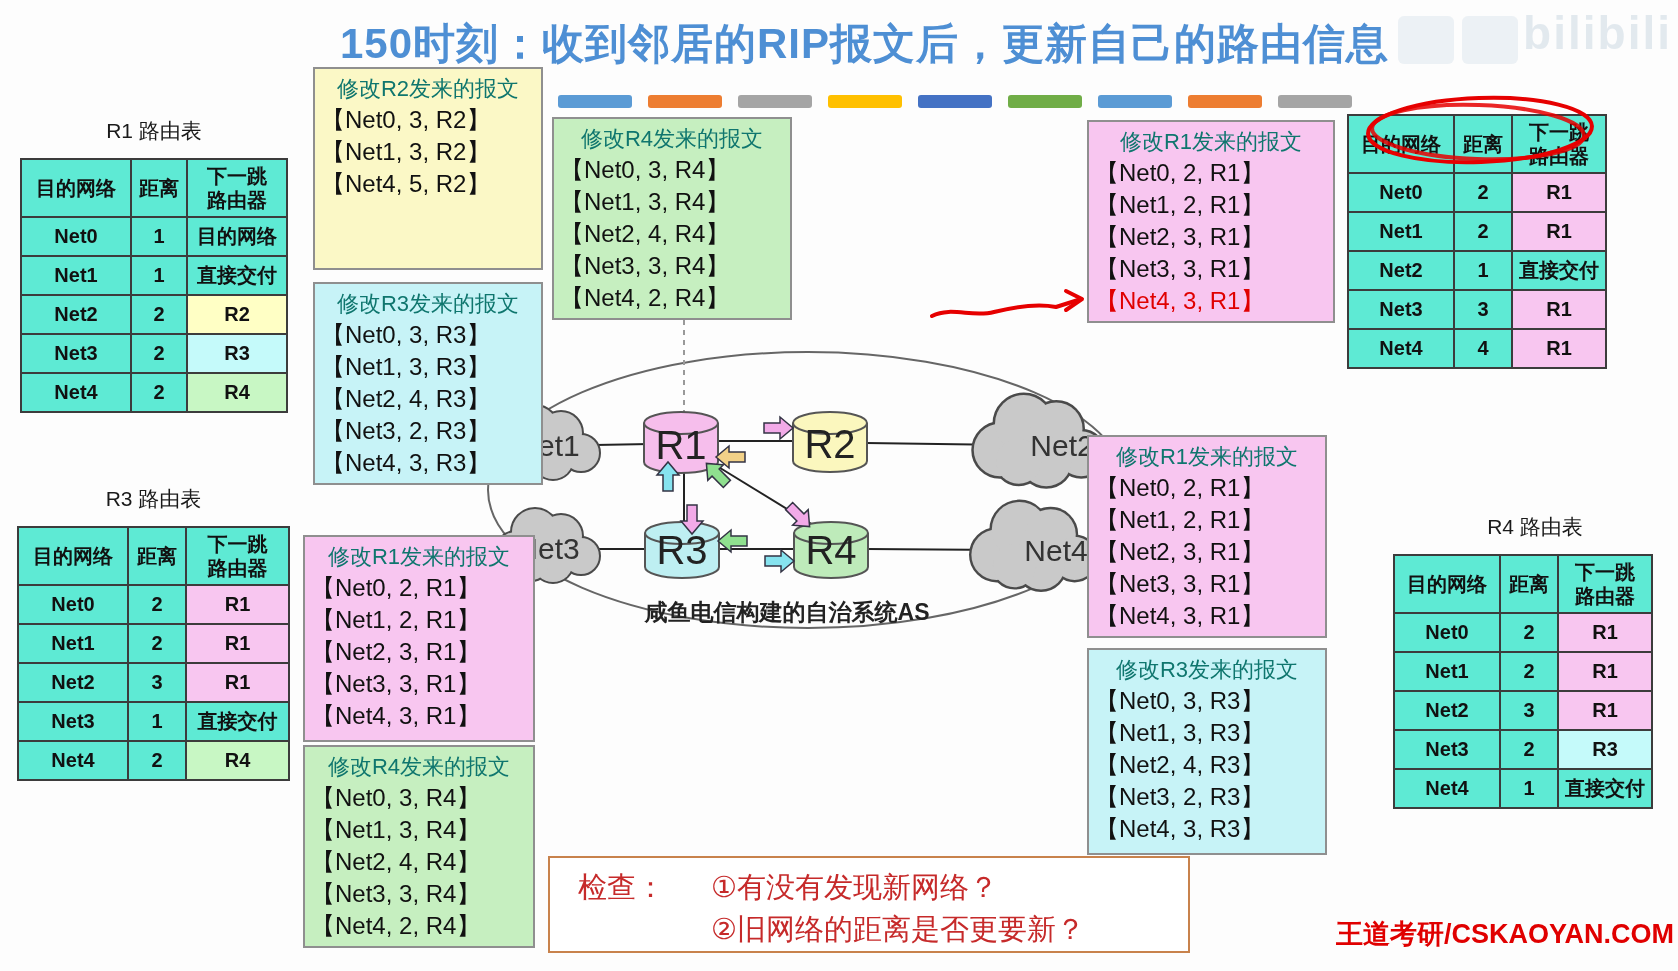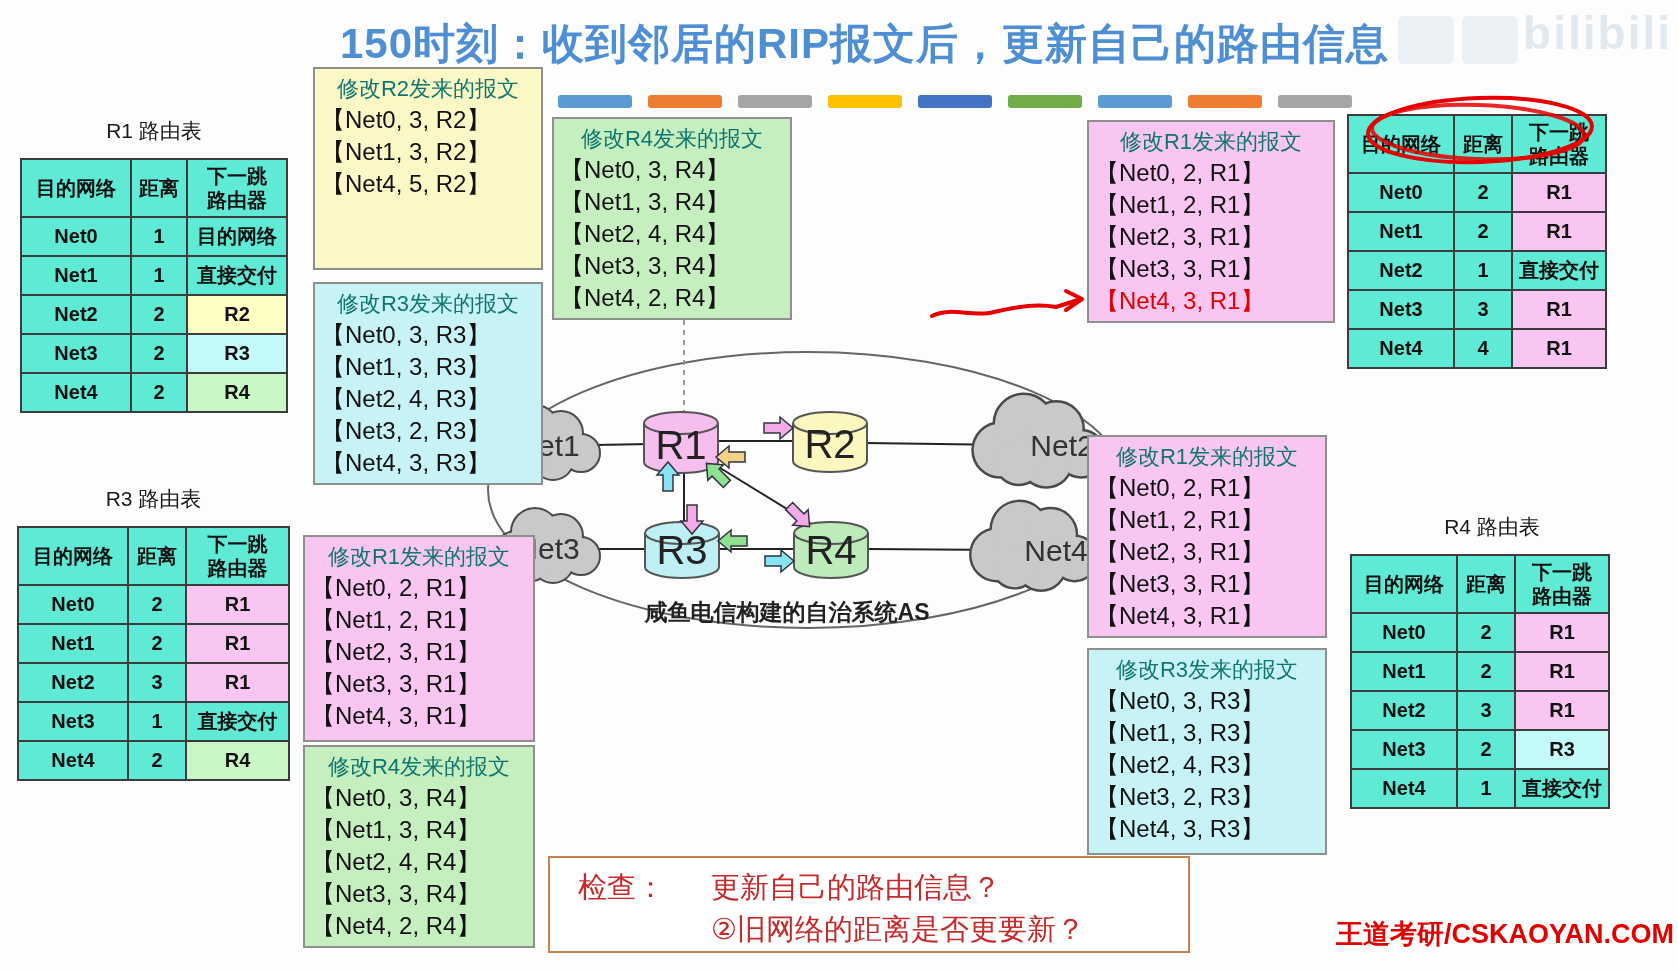--- a/index.html
+++ b/index.html
@@ -342,21 +342,21 @@
           </tr>
         <tr>
             <td>Net4</td>
             <td>4</td>
             <td class="hl-pink">R1</td>
           </tr>
       </tbody>
     </table>
   </div>
 
-  <div class="tbl-wrap" style="left:1350px;top:512px;width:284px">
+  <div class="tbl-wrap" style="left:1393px;top:512px;width:284px">
     <div class="tbl-title">R4 路由表</div>
     <table class="rtable" style="width:260px">
       <colgroup>
           <col style="width:106px">
           <col style="width:58px">
           <col>
         </colgroup>
       <tbody>
         <tr class="hdr">
           <td>目的网络</td>
@@ -458,21 +458,21 @@
     <div class="msg-line">【Net0, 3, R3】</div>
     <div class="msg-line">【Net1, 3, R3】</div>
     <div class="msg-line">【Net2, 4, R3】</div>
     <div class="msg-line">【Net3, 2, R3】</div>
     <div class="msg-line">【Net4, 3, R3】</div>
   </div>
 
   <div class="chk">
     <span class="chk-label">检查：</span>
     <div class="chk-items">
-      <div>更新自己的路由信息？</div>
+      <div>①有没有发现新网络？</div>
       <div>②旧网络的距离是否更要新？</div>
     </div>
   </div>
 
   <div class="site-mark">王道考研/CSKAOYAN.COM</div>
 
   <svg class="toplayer" width="1678" height="971" viewBox="0 0 1678 971">
     <g fill="none" stroke="#E60000" stroke-width="4">
       <ellipse cx="1480" cy="130" rx="112" ry="32" transform="rotate(-2 1480 130)"></ellipse>
       <ellipse cx="1478" cy="132" rx="106" ry="27" transform="rotate(2 1478 132)" opacity="0.85"></ellipse>

